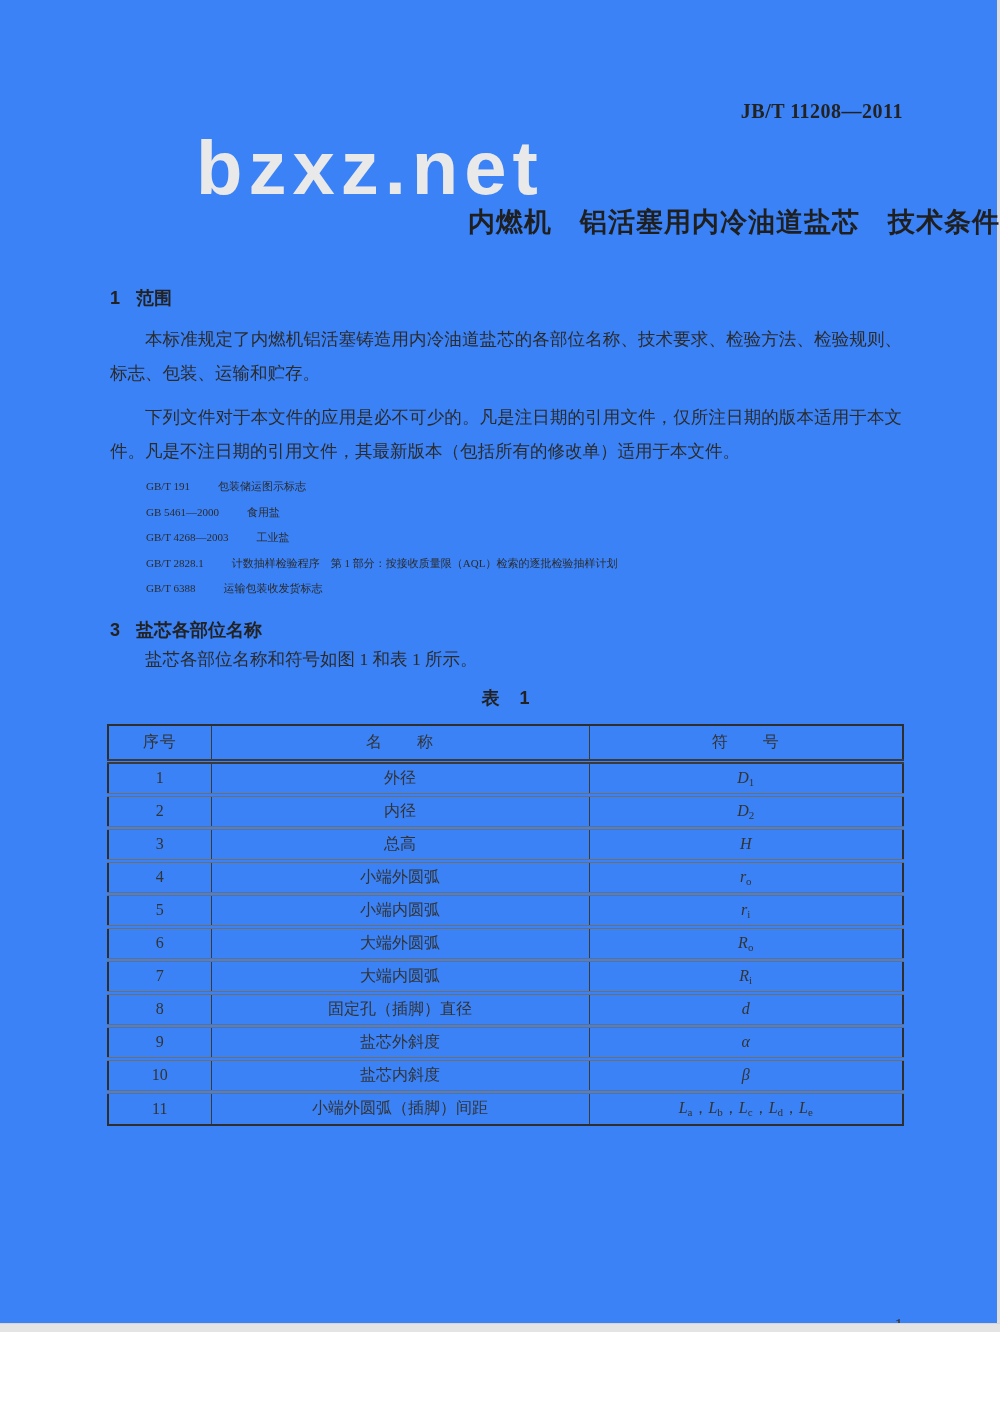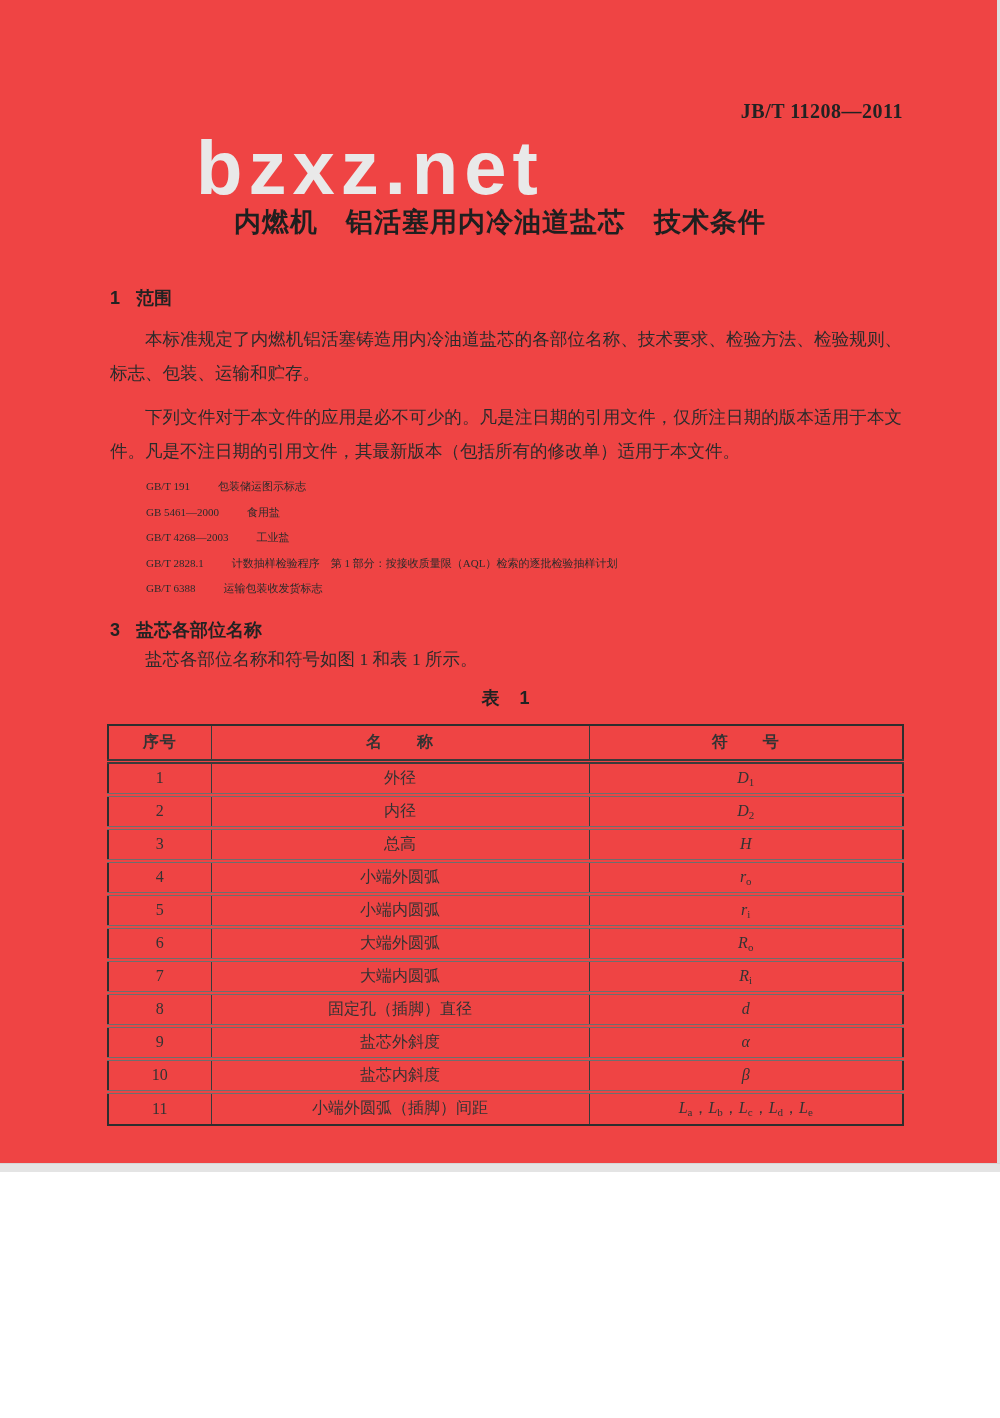--- a/index.html
+++ b/index.html
@@ -1,20 +1,20 @@
 <!DOCTYPE html>
 <html><head>
 <meta charset="utf-8">
 <style>
   * { margin:0; padding:0; box-sizing:border-box; }
   html,body { background:#ffffff; }
   .page {
     position:relative;
-    width:1000px; height:1172px;
-    background:#ef4444;
+    width:1000px; height:1332px;
+    background:#3b82f6;
     overflow:hidden;
     color:#2b2b2b;
     font-family:"Liberation Serif", serif;
   }
   .edge-right {
     position:absolute; top:0; right:0; width:3px; height:100%;
     background:#dedede;
   }
   .edge-bottom {
     position:absolute; bottom:0; left:0; width:100%; height:9px;
@@ -26,21 +26,21 @@
     letter-spacing:0.5px; color:#222;
   }
   .watermark {
     position:absolute; top:124px; left:196px;
     font:bold 76px "Liberation Sans", sans-serif;
     color:#e9e9e9; letter-spacing:6px; z-index:0;
     user-select:none;
   }
   .doc-title {
     position:absolute; top:204px; left:0; width:100%;
-    text-align:center; z-index:1;
+    text-align:right; z-index:1;
     font:bold 27px "Liberation Sans", sans-serif;
     color:#1f1f1f; letter-spacing:1px;
   }
   .content {
     position:absolute; top:280px; left:110px; width:792px; z-index:1;
   }
   .sec-heading {
     font:bold 18px "Liberation Sans", sans-serif;
     color:#222; line-height:24px;
   }
@@ -69,21 +69,21 @@
     border-collapse:collapse;
     width:795px;
     border:2px solid #2e2e2e;
     font-size:16px; color:#333;
     table-layout:fixed;
   }
   table.t1 col.c-no   { width:103px; }
   table.t1 col.c-name { width:378px; }
   table.t1 col.c-sym  { width:314px; }
   table.t1 th {
-    height:37px; font-weight:bold;
+    height:37px; font-weight:normal;
     border-bottom:5px double #3a3a3a;
     letter-spacing:1px;
   }
   table.t1 td {
     height:33px; text-align:center;
     border-bottom:4px double #6e6e6e;
   }
   table.t1 tr:last-child td { border-bottom:none; }
   table.t1 th + th, table.t1 td + td { border-left:1.5px solid #3a3a3a; }
   table.t1 i { font-style:italic; font-family:"Liberation Serif", serif; }

